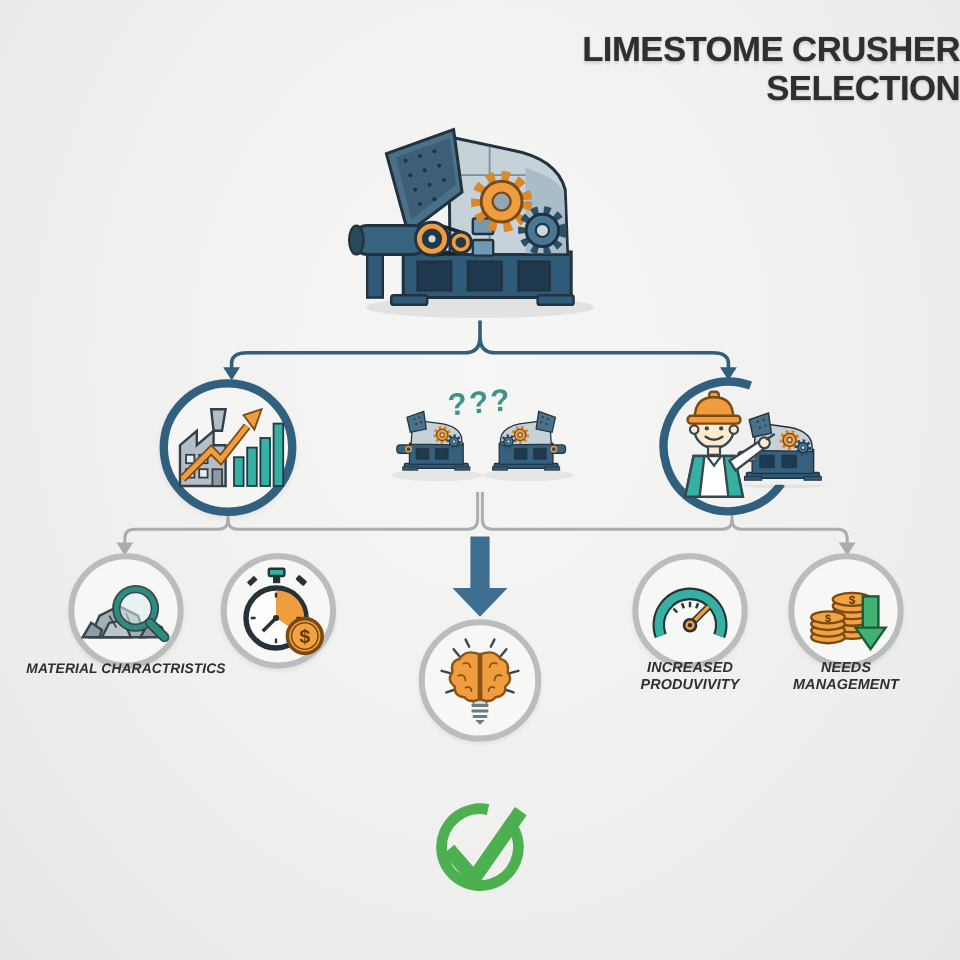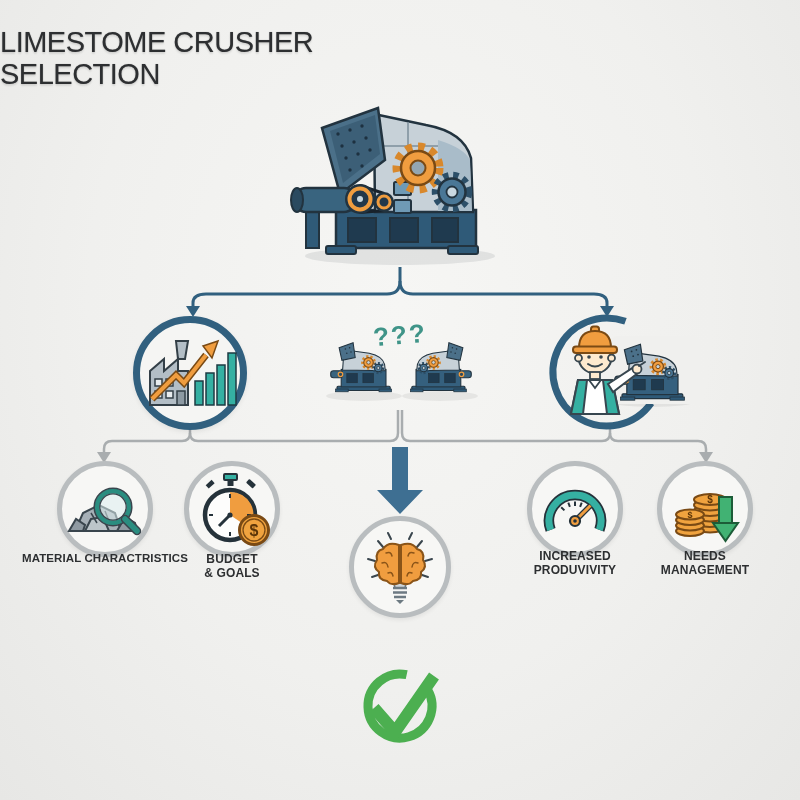--- a/index.html
+++ b/index.html
@@ -7,37 +7,37 @@
     --teal:#35b0a2; --teal_dark:#2a8d80; --orange:#f09d3f; --orange_dark:#7a4a14;
     --ring_gray:#b9bdbf; --line_gray:#a9adaf; --green:#4caf50; --text:#2d2f31;
     --question:#3f9488;
   }
   html,body{margin:0;padding:0;}
   body{font-family:"Liberation Sans", sans-serif; background:#ddd;}
   .stage{
     position:relative; width:800px; height:800px; overflow:hidden;
     background:radial-gradient(ellipse at 50% 38%, #f6f6f4 0%, var(--background) 55%, #e7e7e5 100%);
   }
-  .title{position:absolute; left:0; right:0; top:28px; text-align:left; color:var(--text);
-    font-weight:normal; letter-spacing:-0.5px; line-height:1.0;
+  .title{position:absolute; left:0; right:0; top:28px; text-align:right; color:var(--text);
+    font-weight:bold; letter-spacing:-0.5px; line-height:1.0;
     text-shadow:0 0 1px rgba(0,0,0,.35), 0 2px 2px rgba(0,0,0,.10);}
   .title .t1,.title .t2{font-size:29px;}
   .title .t2{margin-top:3px;}
   .abs{position:absolute;}
   .ring2{position:absolute; width:114px; height:114px; box-sizing:border-box;
     border:7px solid var(--dark_blue); border-radius:50%; background:#f5f5f3;
     display:flex; align-items:center; justify-content:center;
     box-shadow:0 2px 5px rgba(0,0,0,.07);}
   .ring3{position:absolute; width:96px; height:96px; box-sizing:border-box;
     border:5px solid var(--ring_gray); border-radius:50%; background:#f7f7f5;
     display:flex; align-items:center; justify-content:center;
     box-shadow:0 2px 4px rgba(0,0,0,.07);}
   .ring3.big{width:102px; height:102px;}
   .lbl{position:absolute; text-align:center; font-weight:bold; color:var(--text);
-    font-size:12px; line-height:1.2; letter-spacing:0.1px;}
+    font-size:12px; line-height:1.2; letter-spacing:0.1px;font-style:italic;}
   .lbl.nowrap{white-space:nowrap;}
   .qmarks{position:absolute; left:366px; top:320px; width:68px; text-align:center;
     color:var(--question); font-weight:bold; font-size:26px; letter-spacing:2px;
     transform:rotate(-5deg);}
   svg{display:block;}
   .s-dark{stroke:#22333f;}
   .f-dark{fill:#22333f;}
   .f-dkblue{fill:#2f5a78;}
   .f-midblue{fill:#35607e;}
   .f-cut{fill:#1f3a4f;}
@@ -302,24 +302,20 @@
     </svg>
   </div>
 
   <svg class="abs" style="left:344px;top:650px;z-index:2" width="112" height="112" viewBox="0 0 112 112">
     <path d="M62.7,24.7 A32,32 0 1 0 83.7,40" fill="none" stroke="var(--green)" stroke-width="9"></path>
     <path d="M30,58 L51,82 L90,26" fill="none" stroke="var(--green)" stroke-width="12" stroke-linejoin="miter"></path>
   </svg>
 
   <div class="lbl nowrap" style="left:5px;top:552px;width:200px;font-size:11.5px;z-index:5">MATERIAL CHARACTRISTICS</div>
 
-  <div class="lbl" style="left:182px;top:552px;width:100px;z-index:5">
-    <div>BUDGET</div>
-    <div>&amp; GOALS</div>
-  </div>
 
 
   <div class="lbl" style="left:515px;top:549px;width:120px;z-index:5">
     <div>INCREASED</div>
     <div>PRODUVIVITY</div>
   </div>
 
   <div class="lbl" style="left:645px;top:549px;width:120px;z-index:5">
     <div>NEEDS</div>
     <div>MANAGEMENT</div>

